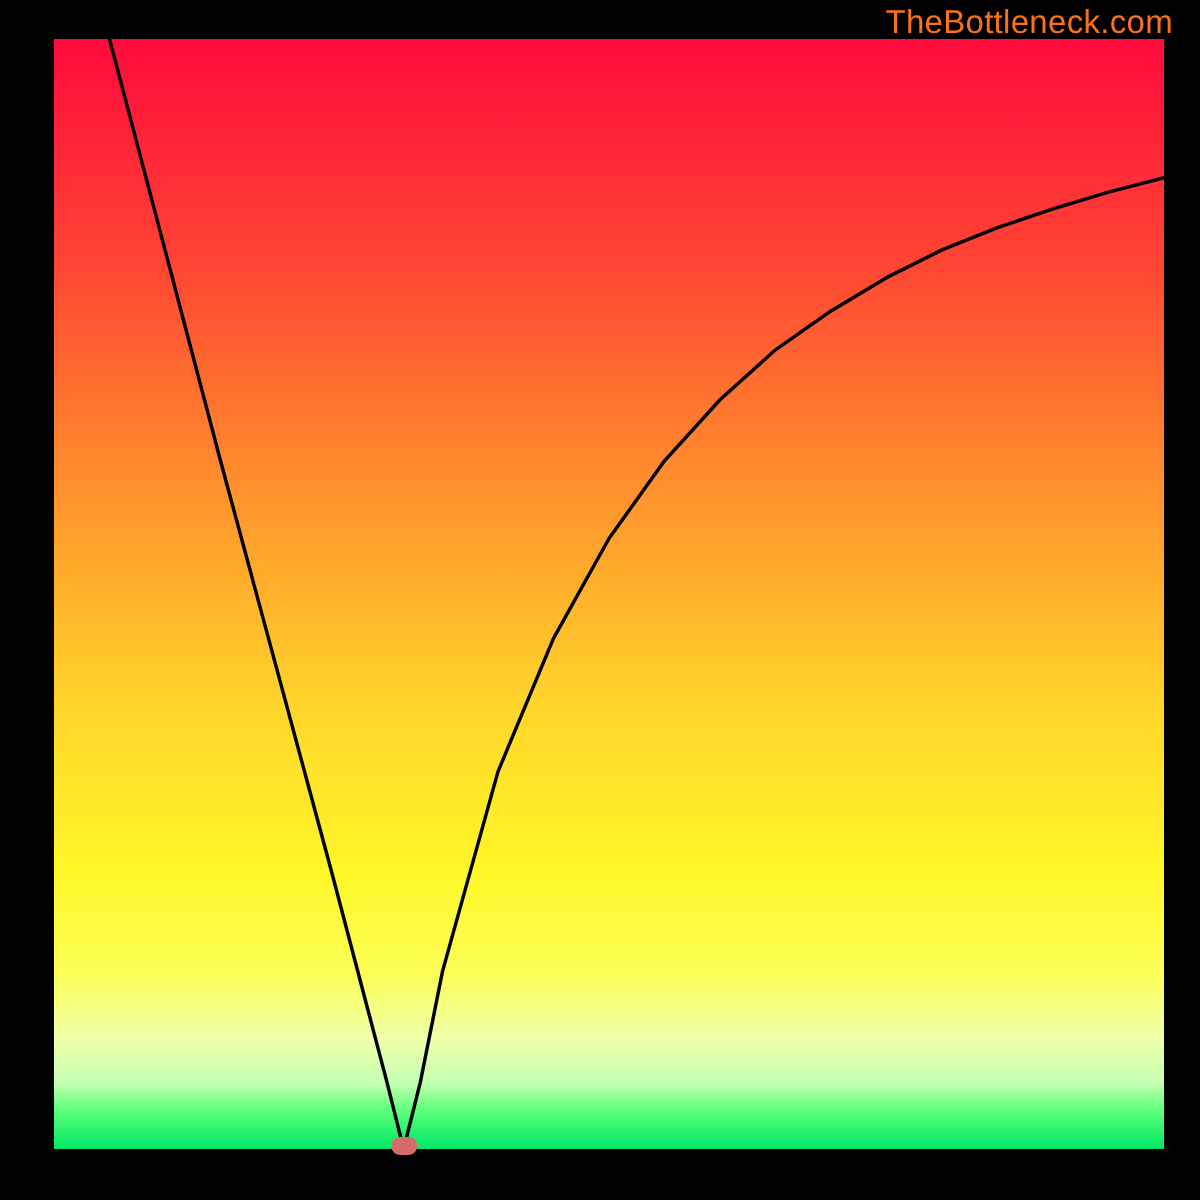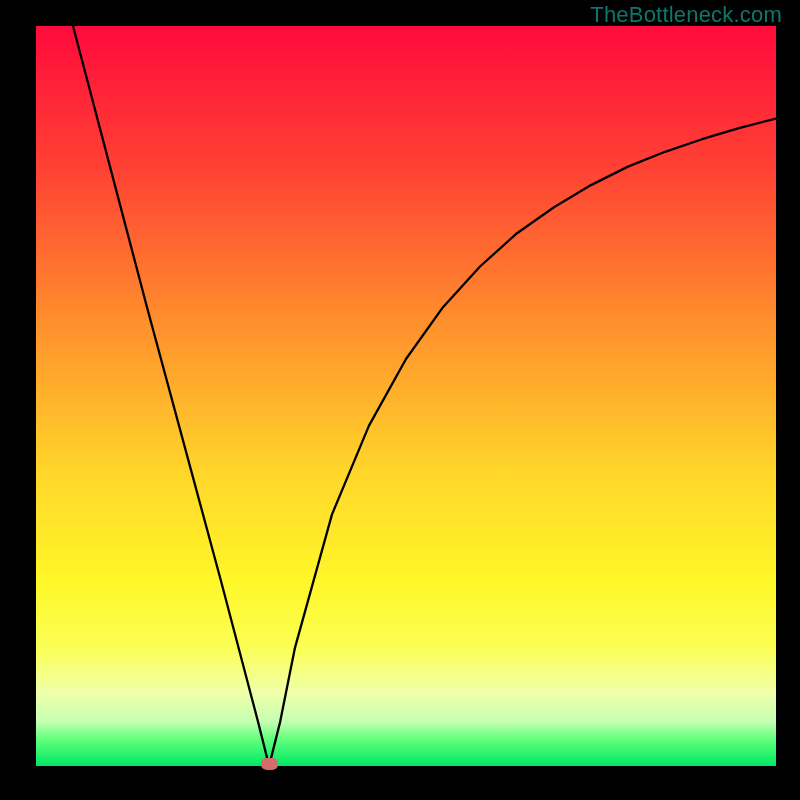--- a/index.html
+++ b/index.html
@@ -14,21 +14,21 @@
   .outer {
     position: relative;
     width: 800px;
     height: 800px;
     background: #000;
   }
   .watermark {
     position: absolute;
     top: 2px;
     right: 18px;
-    color: #0f766e;
+    color: #f97316;
     font-size: 22px;
     font-weight: 400;
     letter-spacing: 0.2px;
   }
   .plot {
     position: absolute;
     left: 36px;
     top: 26px;
     width: 740px;
     height: 740px;

